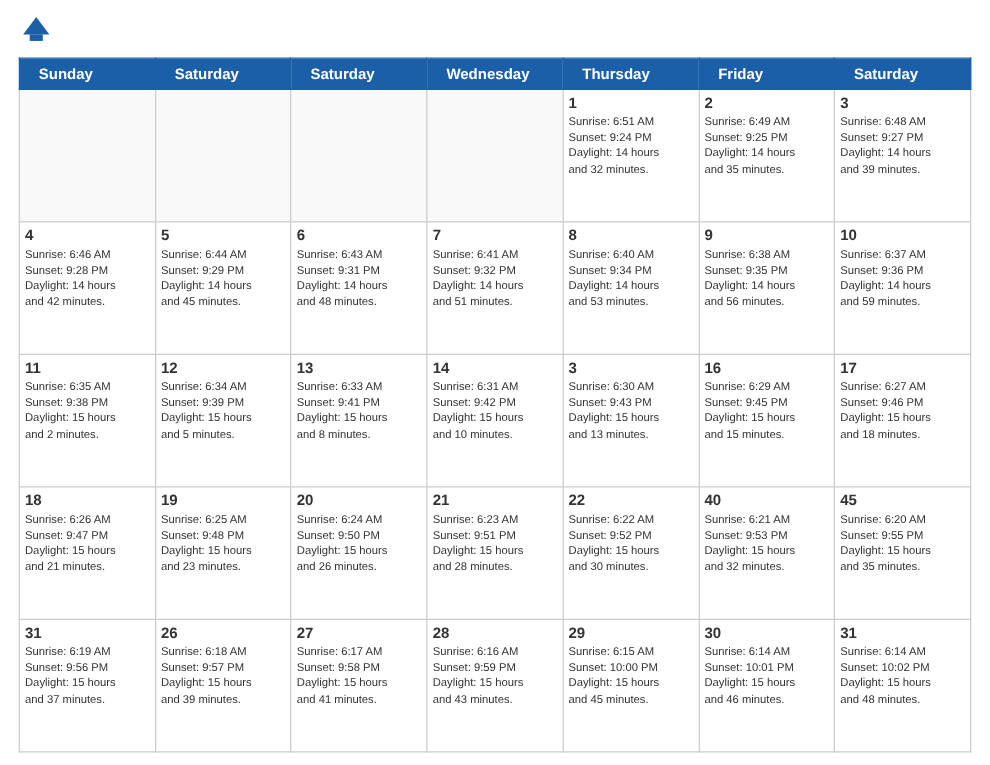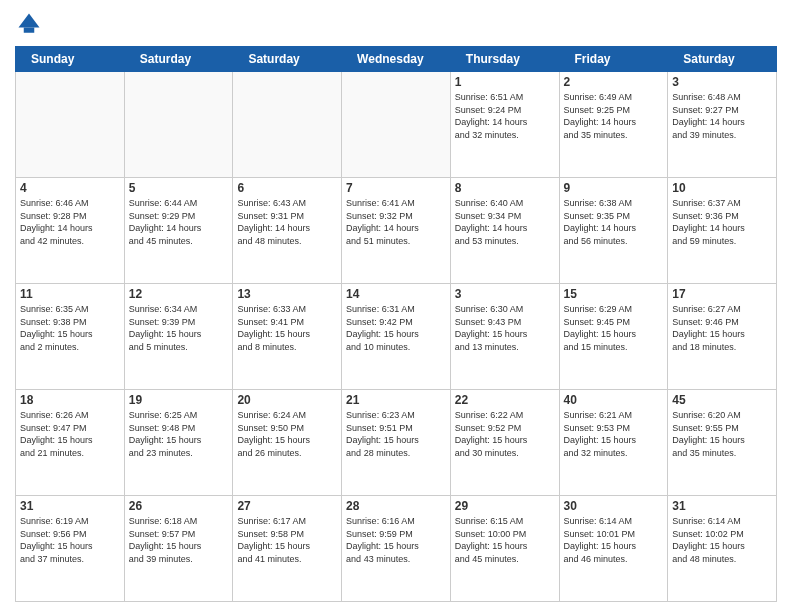--- a/index.html
+++ b/index.html
@@ -191,21 +191,21 @@
           </td>
           <td>
             <span class="day-num">14</span>
             <div class="day-info">Sunrise: 6:31 AM<br>Sunset: 9:42 PM<br>Daylight: 15 hours<br>and 10 minutes.</div>
           </td>
           <td>
             <span class="day-num">3</span>
             <div class="day-info">Sunrise: 6:30 AM<br>Sunset: 9:43 PM<br>Daylight: 15 hours<br>and 13 minutes.</div>
           </td>
           <td>
-            <span class="day-num">15</span>
+            <span class="day-num">16</span>
             <div class="day-info">Sunrise: 6:29 AM<br>Sunset: 9:45 PM<br>Daylight: 15 hours<br>and 15 minutes.</div>
           </td>
           <td>
             <span class="day-num">17</span>
             <div class="day-info">Sunrise: 6:27 AM<br>Sunset: 9:46 PM<br>Daylight: 15 hours<br>and 18 minutes.</div>
           </td>
         </tr>
         <tr>
           <td>
             <span class="day-num">18</span>

